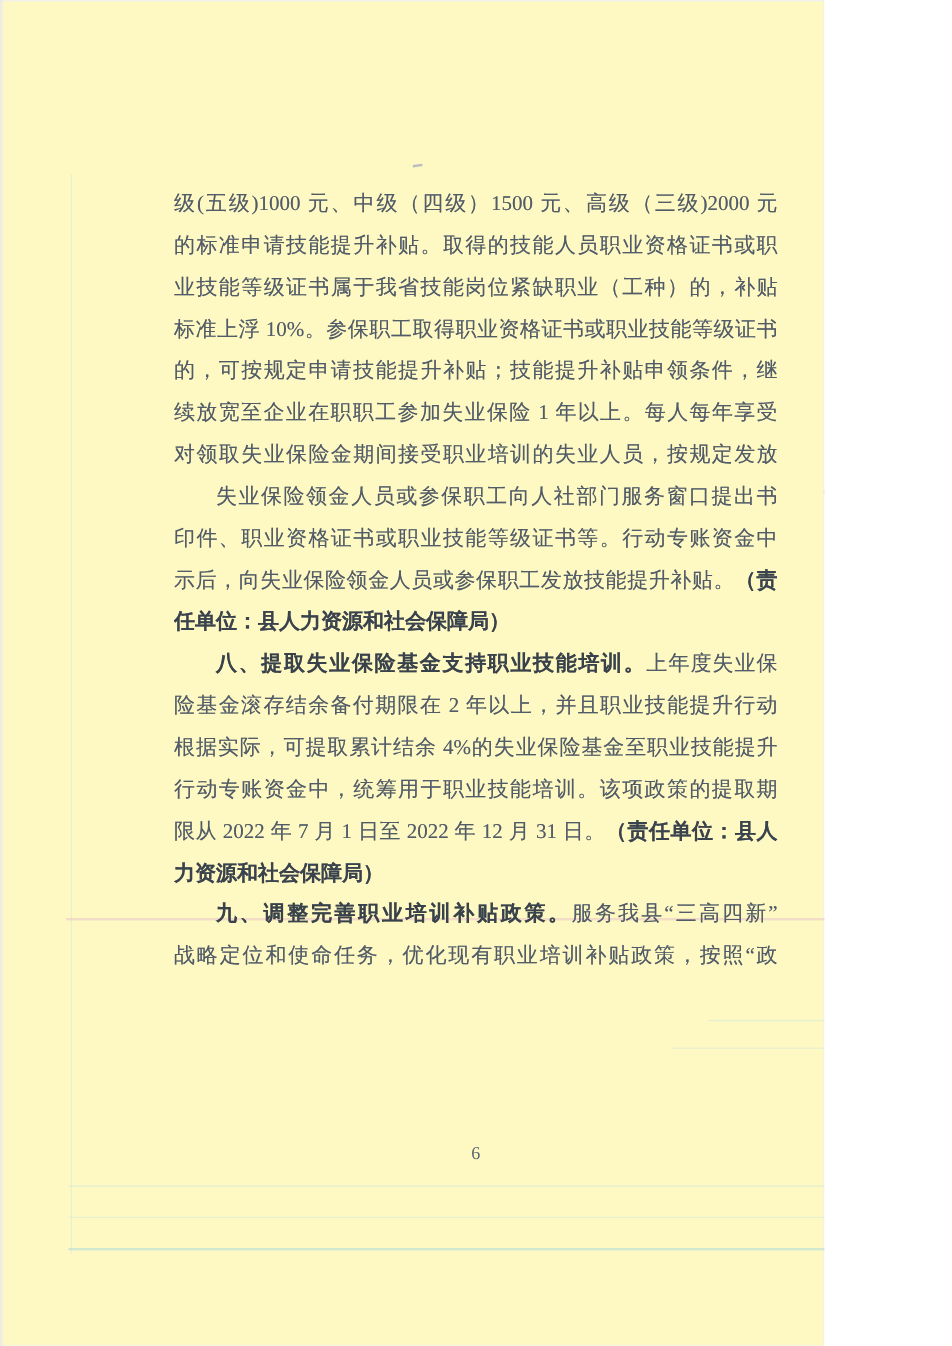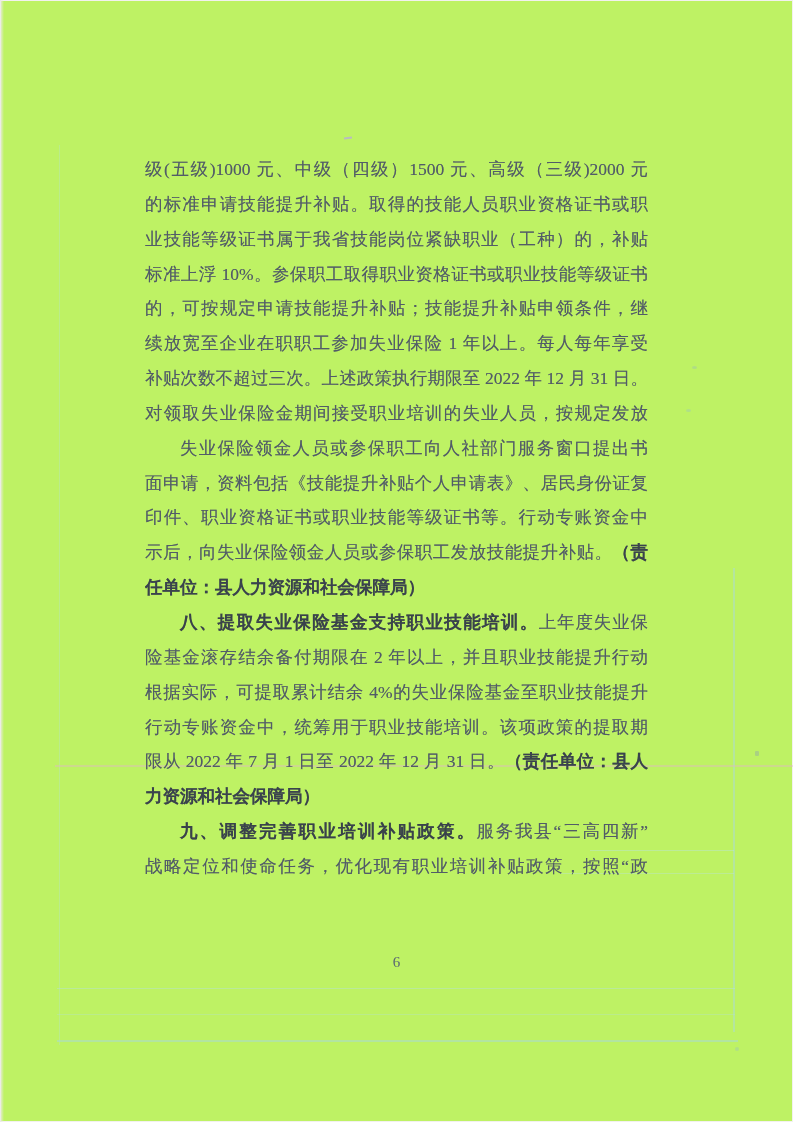--- a/index.html
+++ b/index.html
@@ -1,19 +1,19 @@
 <!DOCTYPE html>
 <html><head>
 <meta charset="utf-8">
 <style>
   html,body{margin:0;padding:0;background:#ffffff;}
   .page{
     position:relative;
-    width:793px;height:1122px;
-    background:#bef264;
+    width:687px;height:1122px;
+    background:#fef9c3;
     overflow:hidden;
     font-family:"Liberation Serif","DejaVu Serif",serif;
     box-shadow:inset 0 0 0 1px #f2f1ef;
   }
   .edge-left{
     position:absolute;left:0;top:0;width:4px;height:1122px;
     background:linear-gradient(to right,#eceae6,rgba(255,255,255,0));
   }
   .textblock{
     position:absolute;left:145px;top:152px;width:503px;
@@ -81,24 +81,22 @@
   <div class="art speck-4"></div>
   <div class="art speck-5"></div>
 
   <div class="textblock">
     <div class="ln"><span class="sg">级(五级)1000 元、中级（四级）1500 元、高级（三级)2000 元</span></div>
     <div class="ln"><span class="sg">的标准申请技能提升补贴。取得的技能人员职业资格证书或职</span></div>
     <div class="ln"><span class="sg">业技能等级证书属于我省技能岗位紧缺职业（工种）的，补贴</span></div>
     <div class="ln"><span class="sg">标准上浮 10%。参保职工取得职业资格证书或职业技能等级证书</span></div>
     <div class="ln"><span class="sg">的，可按规定申请技能提升补贴；技能提升补贴申领条件，继</span></div>
     <div class="ln"><span class="sg">续放宽至企业在职职工参加失业保险 1 年以上。每人每年享受</span></div>
-    <div class="ln"><span class="sg">补贴次数不超过三次。上述政策执行期限至 2022 年 12 月 31 日。</span></div>
     <div class="ln"><span class="sg">对领取失业保险金期间接受职业培训的失业人员，按规定发放</span></div>
     <div class="ln ind"><span class="sg">失业保险领金人员或参保职工向人社部门服务窗口提出书</span></div>
-    <div class="ln"><span class="sg">面申请，资料包括《技能提升补贴个人申请表》、居民身份证复</span></div>
     <div class="ln"><span class="sg">印件、职业资格证书或职业技能等级证书等。行动专账资金中</span></div>
     <div class="ln"><span class="sg">示后，向失业保险领金人员或参保职工发放技能提升补贴。</span><span class="sd">（责</span></div>
     <div class="ln last-left"><span class="sd">任单位：县人力资源和社会保障局）</span></div>
     <div class="ln ind"><span class="sh">八、提取失业保险基金支持职业技能培训。</span><span class="sg">上年度失业保</span></div>
     <div class="ln"><span class="sg">险基金滚存结余备付期限在 2 年以上，并且职业技能提升行动</span></div>
     <div class="ln"><span class="sg">根据实际，可提取累计结余 4%的失业保险基金至职业技能提升</span></div>
     <div class="ln"><span class="sg">行动专账资金中，统筹用于职业技能培训。该项政策的提取期</span></div>
     <div class="ln"><span class="sg">限从 2022 年 7 月 1 日至 2022 年 12 月 31 日。</span><span class="sd">（责任单位：县人</span></div>
     <div class="ln last-left"><span class="sd">力资源和社会保障局）</span></div>
     <div class="ln ind"><span class="sh">九、调整完善职业培训补贴政策。</span><span class="sg">服务我县“三高四新”</span></div>

